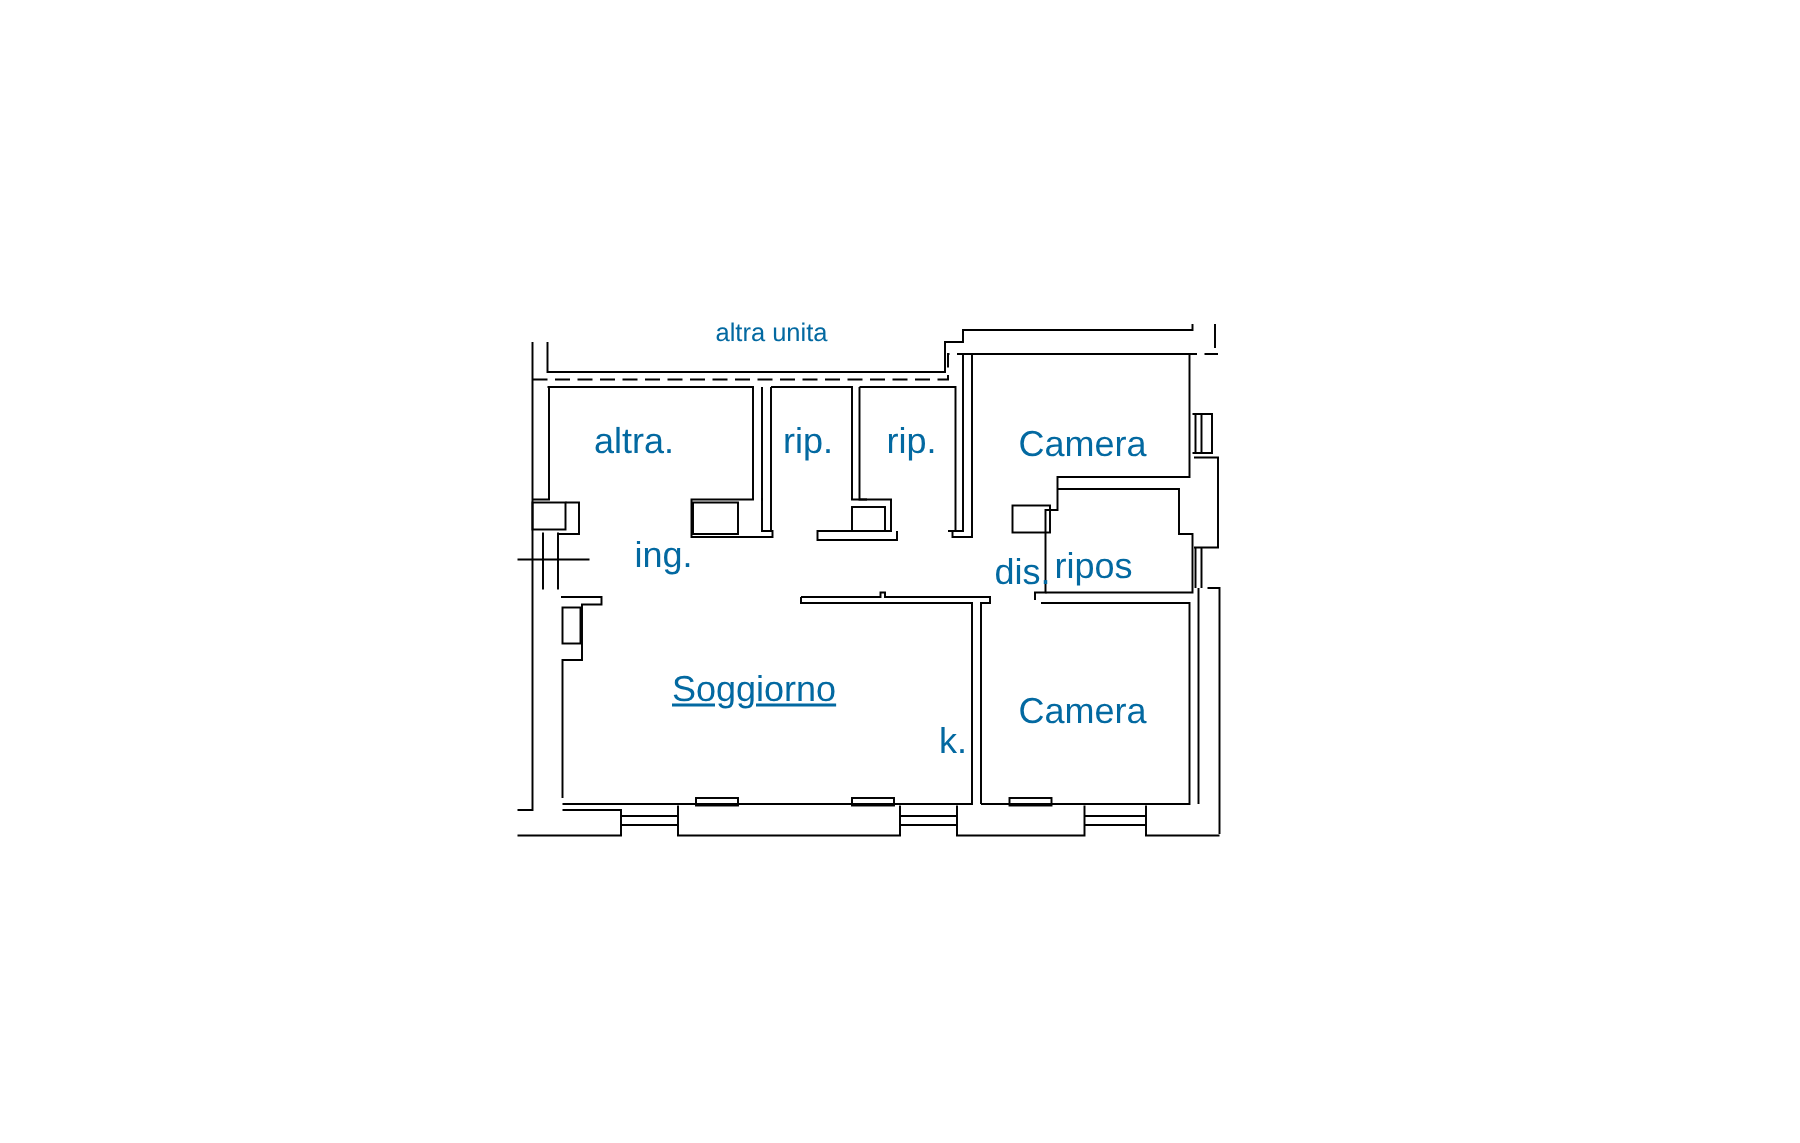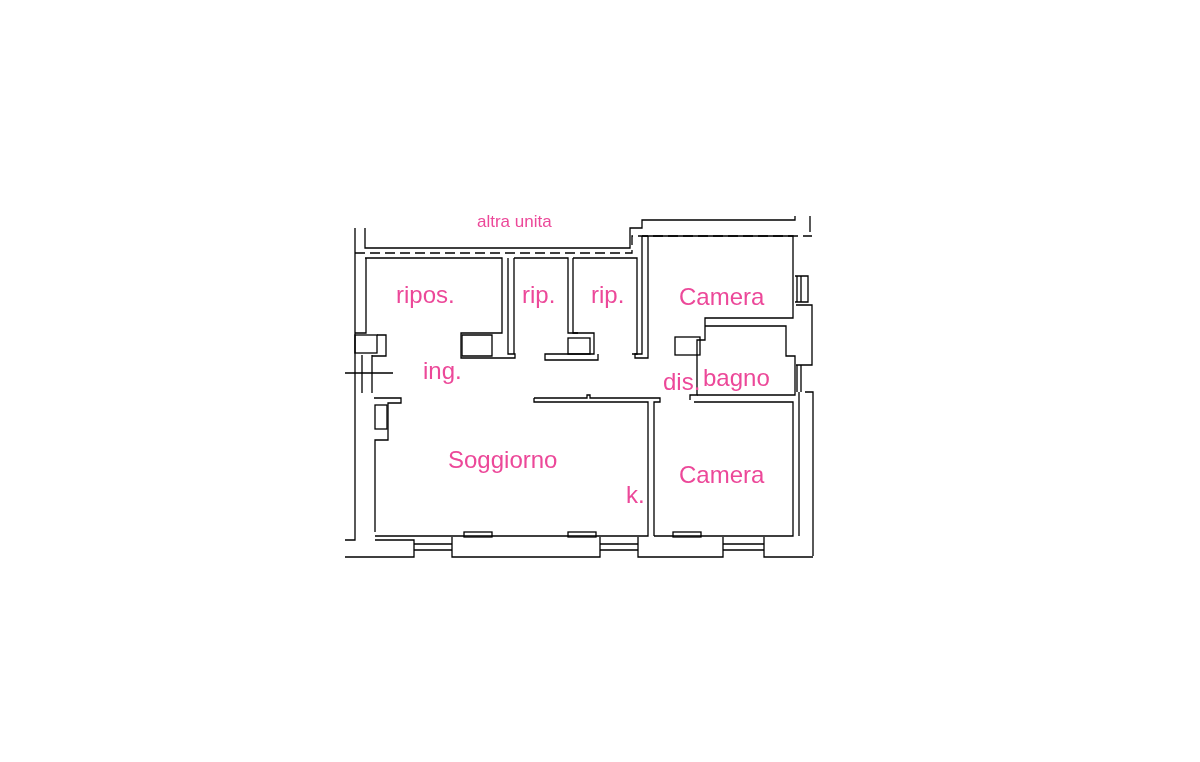--- a/index.html
+++ b/index.html
@@ -1,18 +1,18 @@
 <!DOCTYPE html>
 <html><head>
 <meta charset="utf-8">
 <style>
   html, body { margin:0; padding:0; background:#ffffff; }
   #canvas { position:relative; width:1200px; height:762px; overflow:hidden; background:#fff; }
   svg { position:absolute; left:0; top:0; }
-  .lbl { position:absolute; font-family:"Liberation Sans", sans-serif; color:#ec4899; white-space:nowrap; line-height:1; }
+  .lbl { position:absolute; font-family:"Liberation Sans", sans-serif; color:#0369a1; white-space:nowrap; line-height:1; }
   .big { font-size:24px; }
   .small { font-size:17px; }
 </style>
 </head>
 <body>
 
 <div id="canvas">
 <svg width="1200" height="762" viewBox="0 0 1200 762" fill="none" stroke="#000" stroke-width="1.3">
 
   <path d="M355 228 V540 H345"></path>
@@ -57,23 +57,23 @@
   <path d="M638 537 V557 H723 V537"></path>
 
   <path d="M694 402 H793 V536 H654"></path>
   <rect x="673" y="532" width="28" height="5"></rect>
   <path d="M723 544 H764 M723 550 H764"></path>
   <path d="M764 537 V557 H813"></path>
   <path d="M799 392 V536"></path>
 </svg>
 
 <div class="lbl small" style="left:477px;top:213px;">altra unita</div>
-<div class="lbl big" style="left:396px;top:283px;">ripos.</div>
+<div class="lbl big" style="left:396px;top:283px;">altra.</div>
 <div class="lbl big" style="left:522px;top:283px;">rip.</div>
 <div class="lbl big" style="left:591px;top:283px;">rip.</div>
 <div class="lbl big" style="left:679px;top:285px;">Camera</div>
-<div class="lbl big" style="left:703px;top:366px;">bagno</div>
+<div class="lbl big" style="left:703px;top:366px;">ripos</div>
 <div class="lbl big" style="left:423px;top:359px;">ing.</div>
 <div class="lbl big" style="left:663px;top:370px;">dis.</div>
-<div class="lbl big" style="left:448px;top:448px;">Soggiorno</div>
+<div class="lbl big" style="left:448px;top:448px;text-decoration:underline;">Soggiorno</div>
 <div class="lbl big" style="left:626px;top:483px;">k.</div>
 <div class="lbl big" style="left:679px;top:463px;">Camera</div>
 </div>
 
 </body></html>

